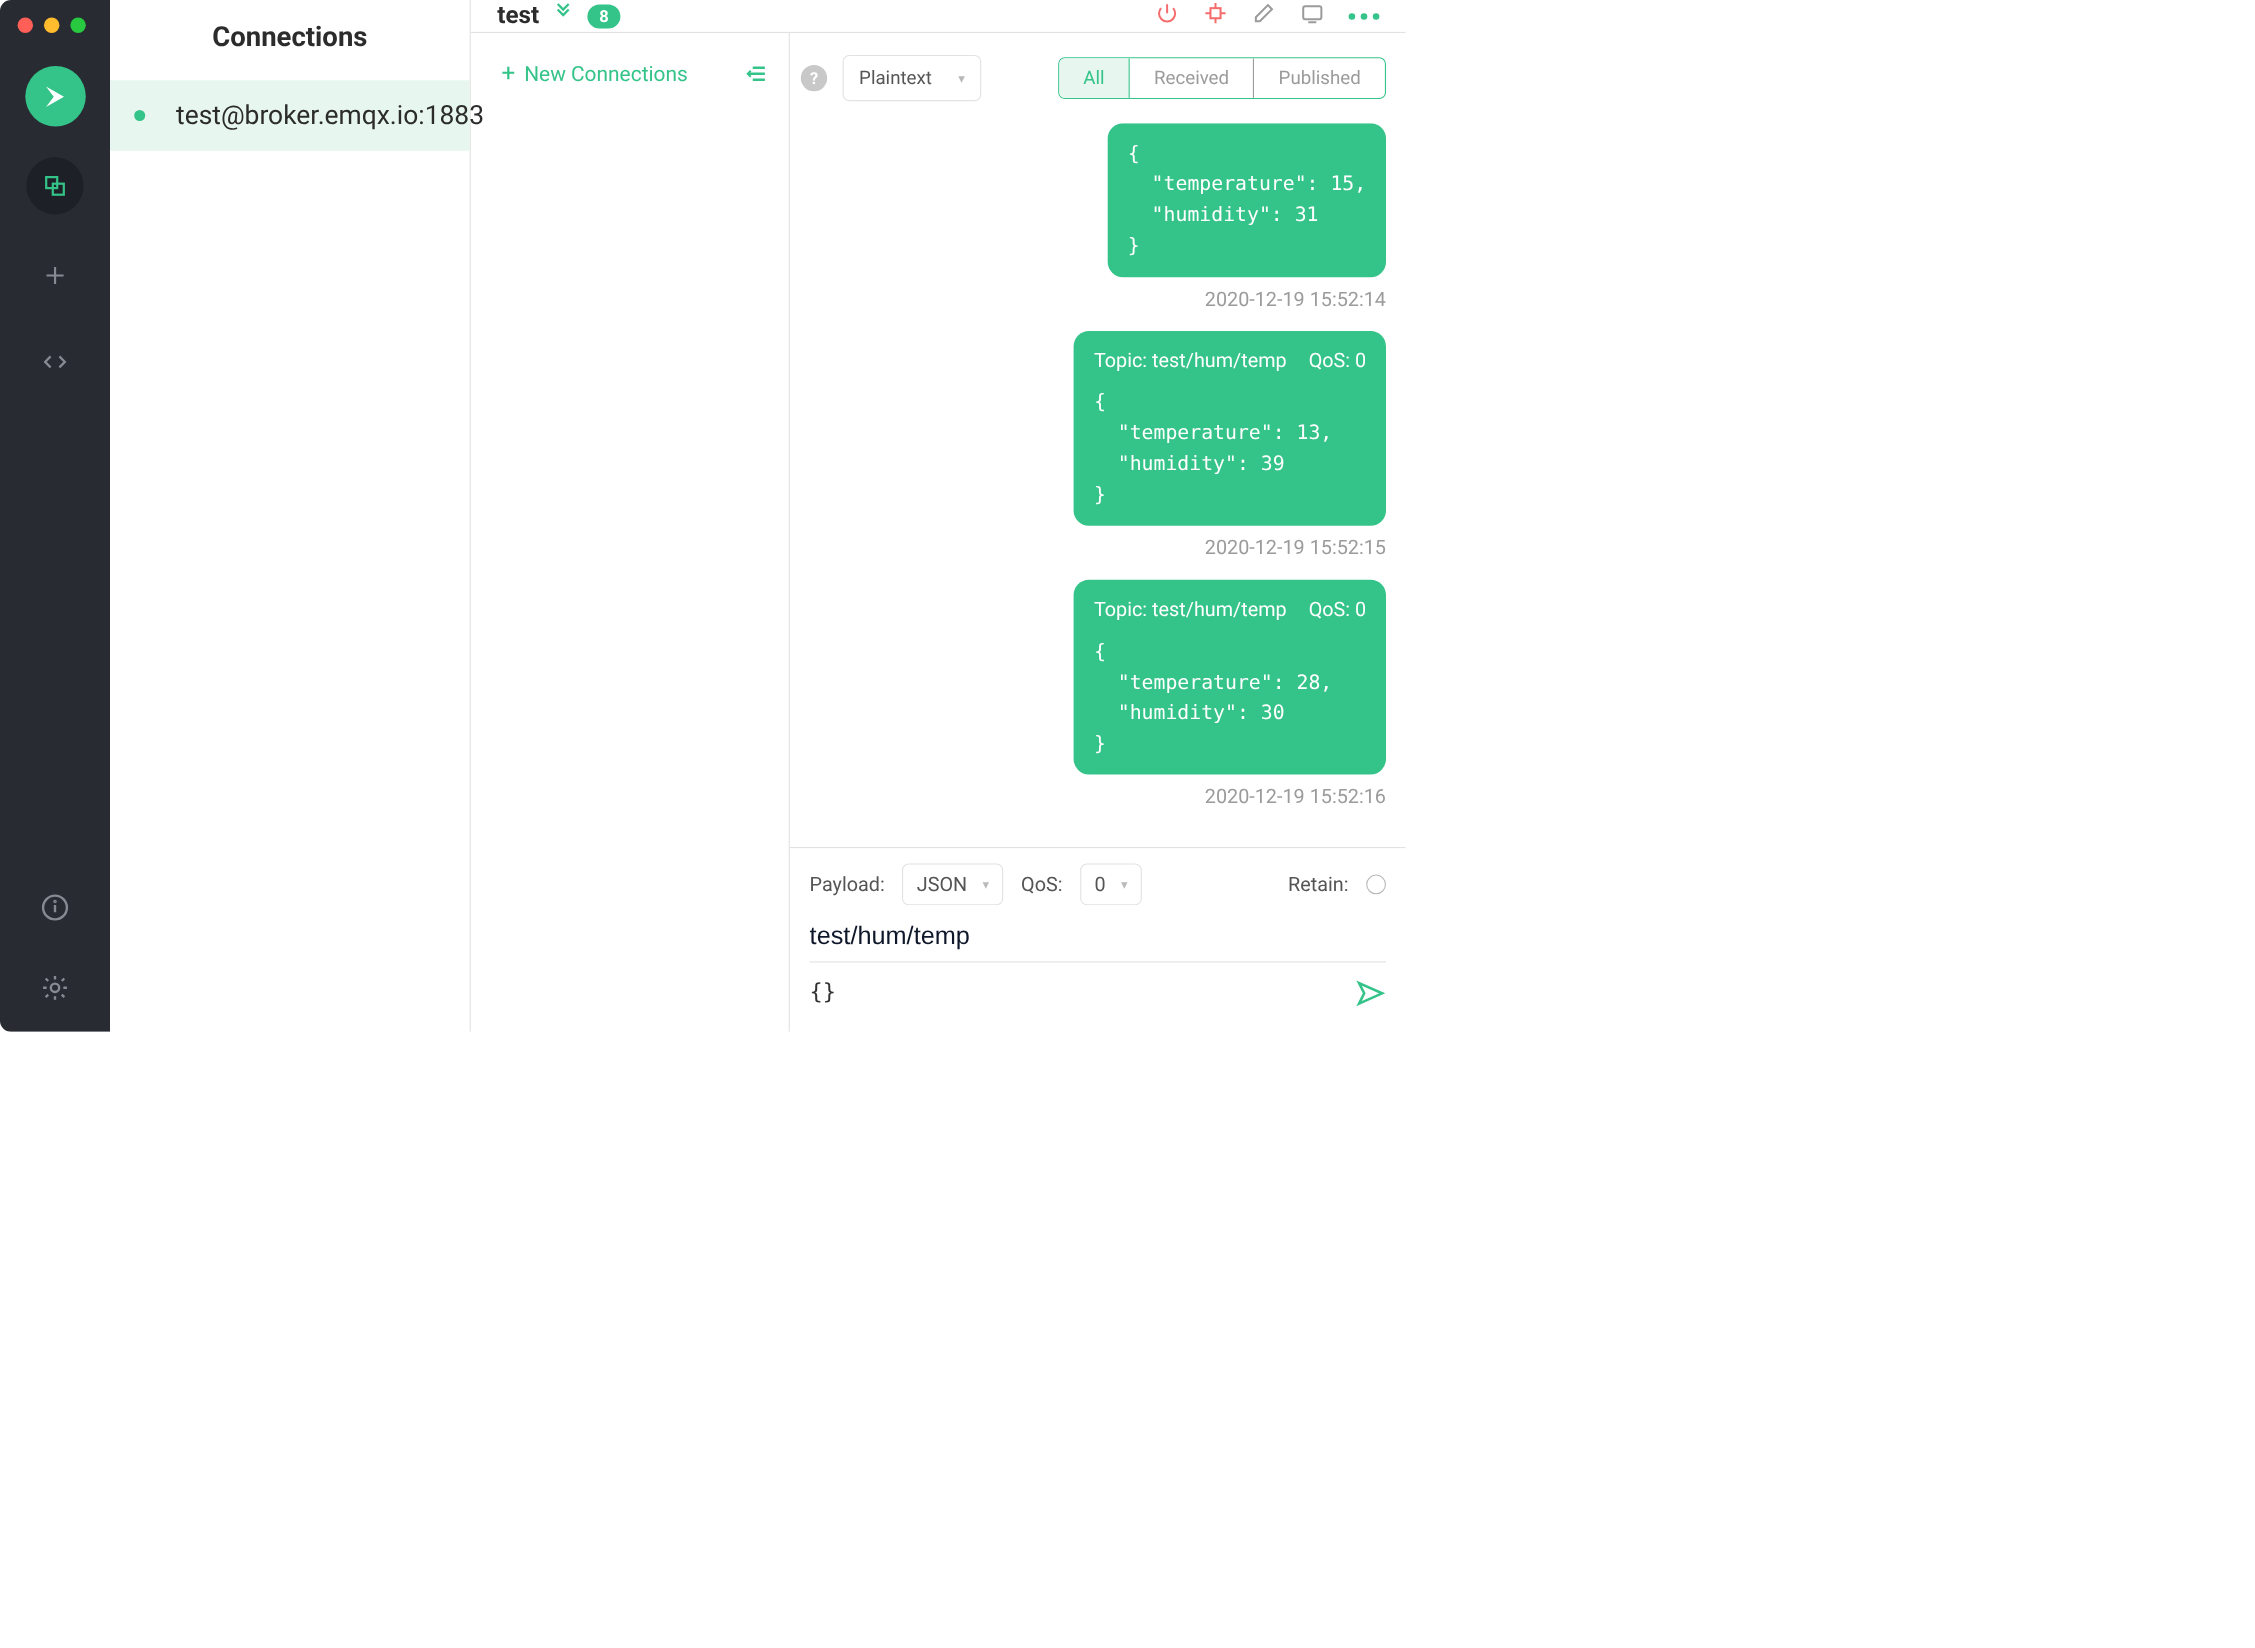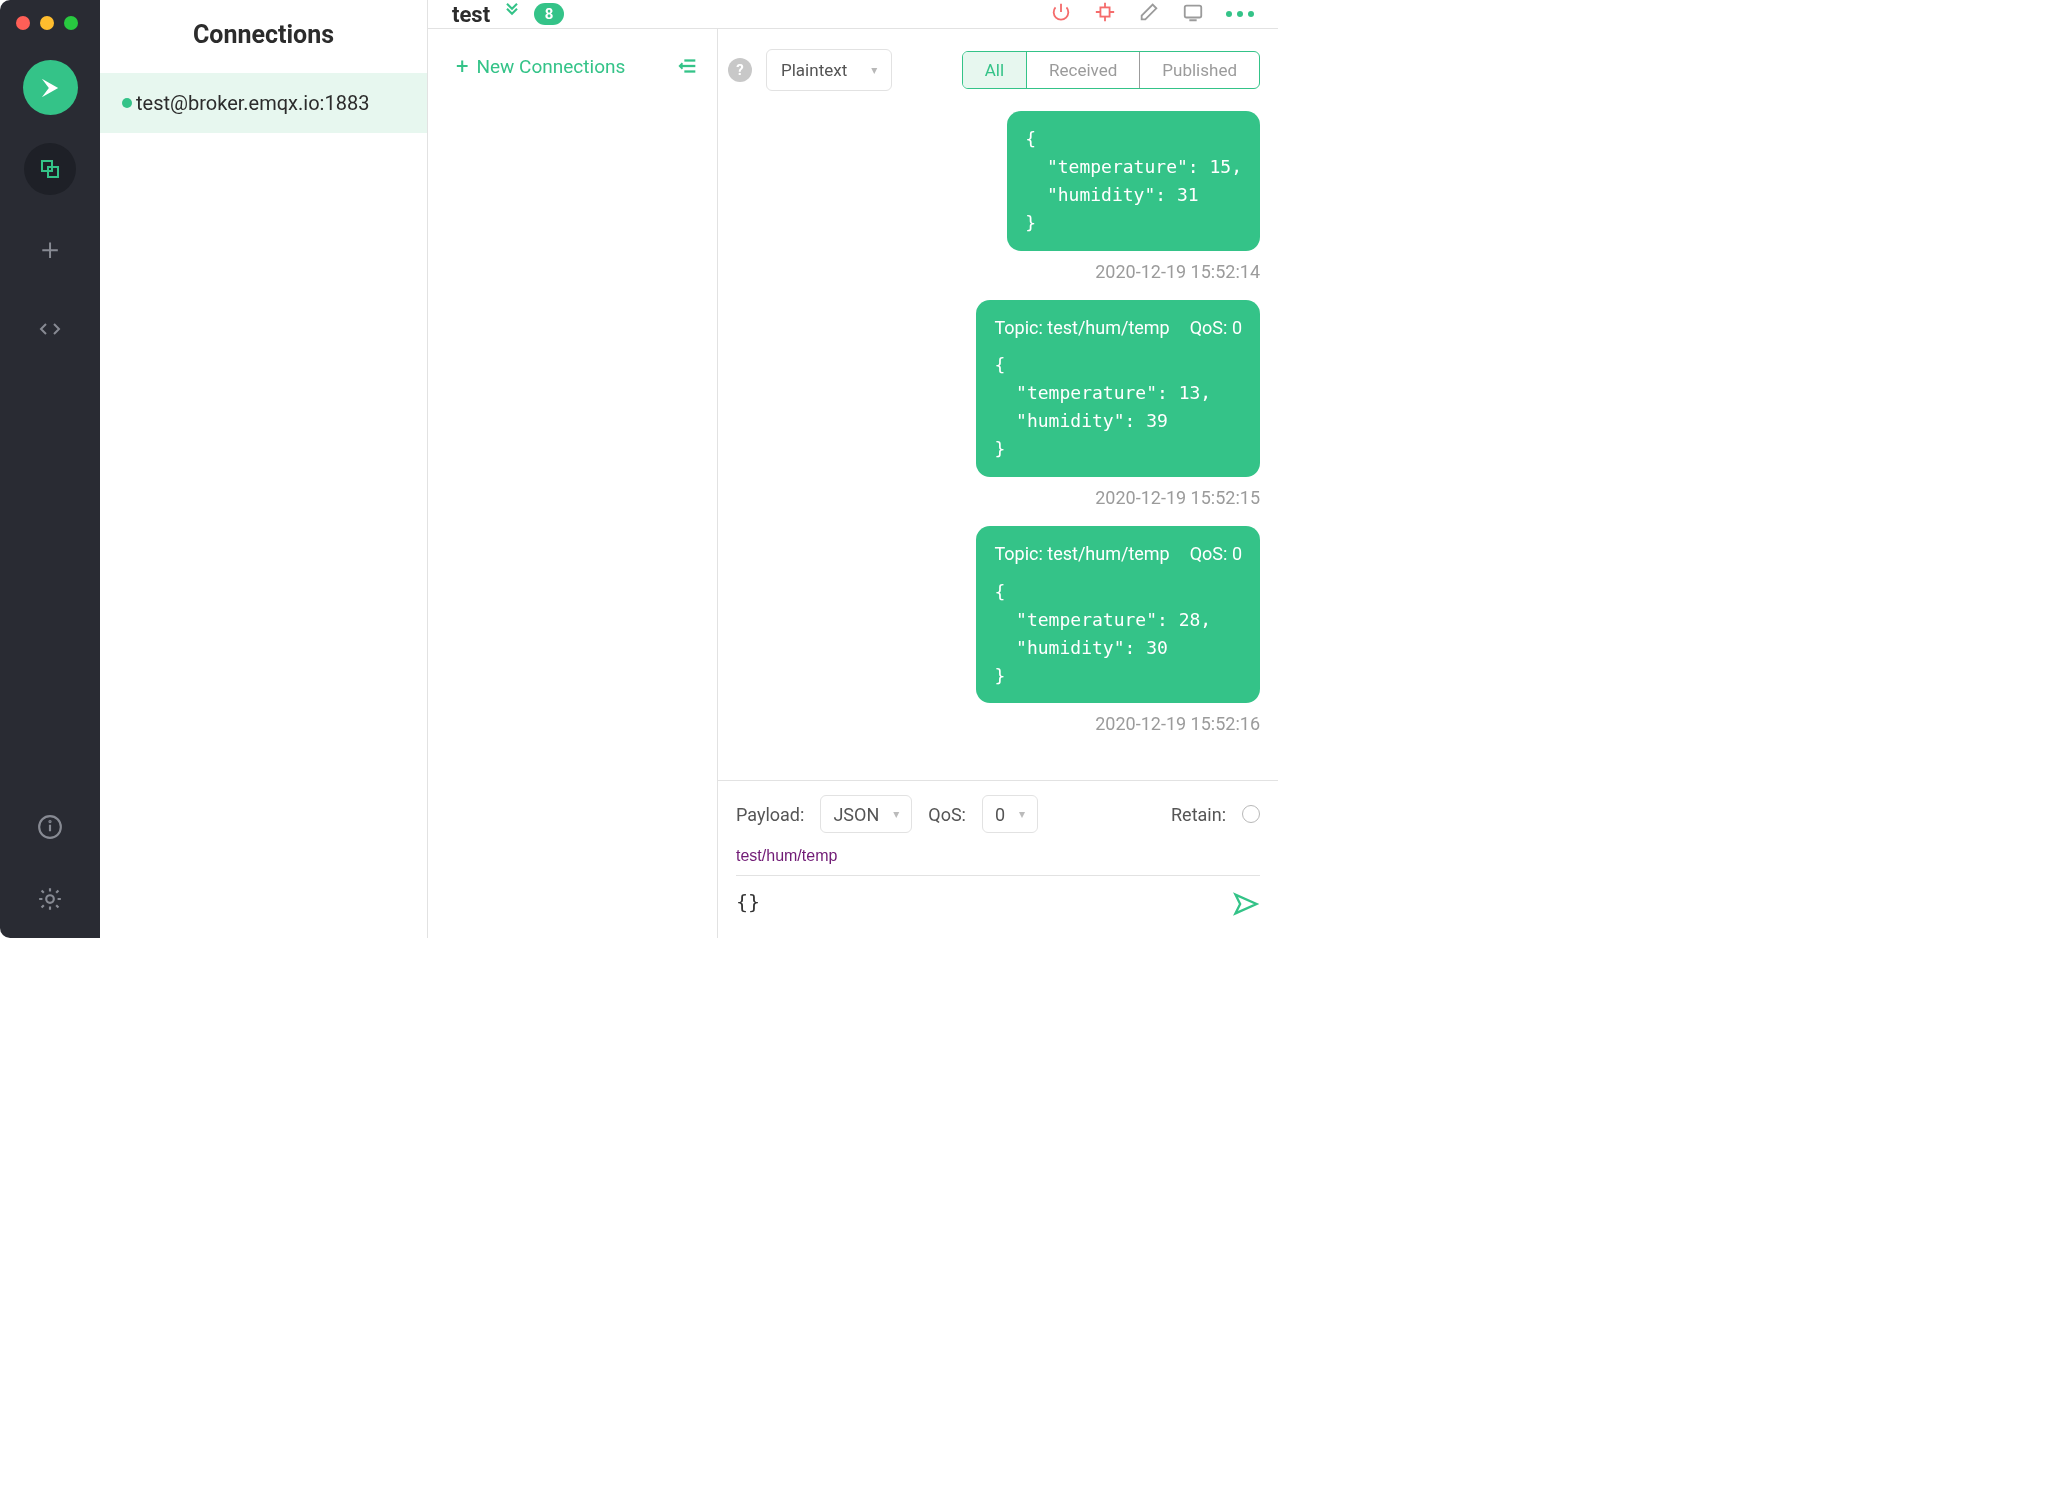--- a/index.html
+++ b/index.html
@@ -37,21 +37,21 @@
   .rail-item.active{background:#1e2027;color:var(--green);}
   .rail-item svg{width:24px;height:24px;stroke:currentColor;fill:none;stroke-width:2;}
   .rail-plus{font-size:30px;font-weight:300;color:#878a93;}
   .rail-spacer{flex:1;}
   .rail-bottom{margin-bottom:22px;display:flex;flex-direction:column;align-items:center;gap:42px;color:#878a93;}
   .rail-bottom svg{width:26px;height:26px;stroke:currentColor;fill:none;stroke-width:2;}
 
   
   .conn-col{width:328px;border-right:1px solid var(--border);display:flex;flex-direction:column;text-align:center;}
   .conn-header{padding:20px 22px 24px;font-size:25px;font-weight:700;}
-  .conn-item{display:flex;align-items:center;gap:4px;padding:18px 22px;background:var(--green-light);font-size:20px;cursor:pointer;}
+  .conn-item{display:flex;align-items:center;gap:28px;padding:18px 22px;background:var(--green-light);font-size:24px;cursor:pointer;}
   .conn-dot{width:10px;height:10px;border-radius:50%;background:var(--green);flex-shrink:0;}
 
   
   .main{flex:1;display:flex;flex-direction:column;min-width:0;}
   .topbar{display:flex;align-items:center;padding:1px 24px;border-bottom:1px solid var(--border);gap:12px;}
   .topbar .title{font-size:22px;font-weight:700;}
   .topbar .caret{color:var(--green);}
   .badge{background:var(--green);color:#fff;border-radius:12px;min-width:30px;padding:2px 10px;font-size:15px;font-weight:700;text-align:center;}
   .topbar-spacer{flex:1;}
   .topbar-icons{display:flex;gap:22px;align-items:center;}
@@ -87,21 +87,21 @@
   .bubble.first{margin-top:0;}
   .bubble .meta{display:flex;justify-content:space-between;gap:20px;margin-bottom:10px;}
   .bubble pre{margin:0;font-family:SFMono-Regular,Menlo,Consolas,monospace;font-size:18px;white-space:pre;}
   .ts{color:var(--text-muted);font-size:18px;margin-top:10px;}
 
   .compose{border-top:1px solid var(--border);padding:14px 18px 16px;}
   .compose-row1{display:flex;align-items:center;gap:16px;font-size:18px;color:#555;}
   .compose-row1 .sel{border:1px solid var(--border);border-radius:6px;height:38px;padding:0 12px;display:flex;align-items:center;gap:14px;cursor:pointer;}
   .compose-row1 .spacer{flex:1;}
   .retain-radio{width:18px;height:18px;border:1.5px solid var(--text-light);border-radius:50%;}
-  .topic-input{width:100%;border:none;border-bottom:1px solid var(--border);padding:14px 0 10px;font-size:16px;color:#701a75;outline:none;}
+  .topic-input{width:100%;border:none;border-bottom:1px solid var(--border);padding:14px 0 10px;font-size:23px;color:#0f172a;outline:none;}
   .payload-row{display:flex;align-items:flex-start;gap:14px;margin-top:14px;}
   .payload-input{flex:1;font-family:SFMono-Regular,Menlo,Consolas,monospace;font-size:20px;color:#333;}
   .send{color:var(--green);align-self:center;}
   .send svg{width:28px;height:28px;stroke:currentColor;fill:none;stroke-width:2;}
 </style>
 </head>
 <body>
 
 <div class="app">
 

